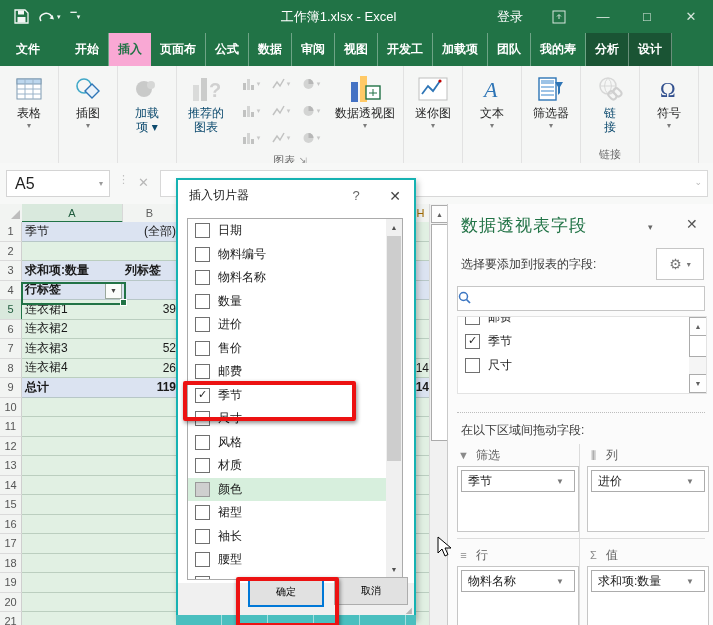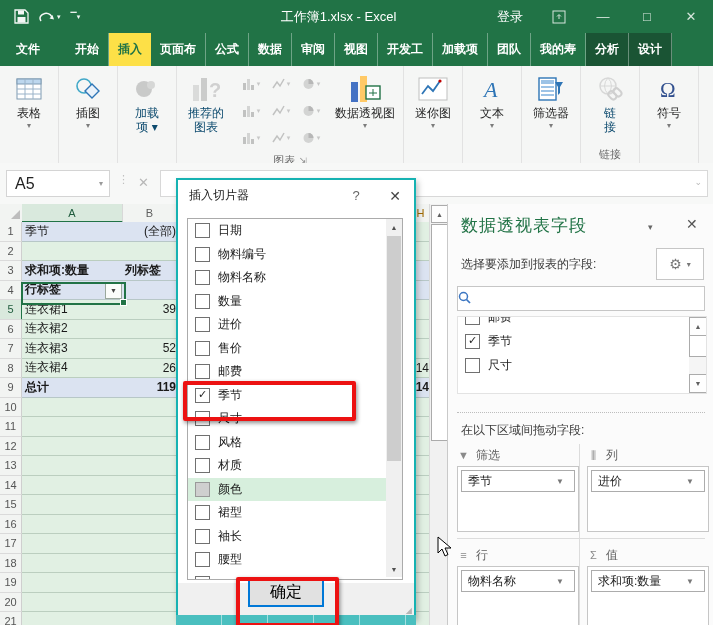--- a/index.html
+++ b/index.html
@@ -13,21 +13,21 @@
   .qat .qi{display:flex;align-items:center;color:#fff;opacity:.95;}
   .ttl{flex:1;text-align:center;font-size:13px;color:#fff;}
   .signin{font-size:13px;padding:0 14px;}
   .winbtns{display:flex;align-items:center;}
   .winbtn{width:44px;height:33px;display:flex;align-items:center;justify-content:center;color:#d7e6dd;font-size:13px;}
   
   #tabbar{position:absolute;left:0;top:33px;width:713px;height:33px;background:#217346;display:flex;align-items:stretch;color:#fff;}
   #tabs-list{display:flex;align-items:stretch;}
   .tab{display:flex;align-items:center;padding:0 9px;font-size:12px;border-right:1px solid rgba(255,255,255,.35);white-space:nowrap;font-weight:bold;}
   .tab.file{background:#217346;padding:0 16px;border-right:none;margin-right:10px;}
-  .tab.sel{background:#fde047;color:#217346;border-right:none;}
+  .tab.sel{background:#f9a8d4;color:#217346;border-right:none;}
   .tab.ctx{background:#1a5434;}
   .tellme{display:flex;align-items:center;gap:6px;padding:0 12px;font-size:13px;}
   
   #ribbon{position:absolute;left:0;top:66px;width:713px;height:97px;background:#f5f6f5;border-bottom:1px solid #d5d5d5;display:flex;}
   .rgroup{display:flex;flex-direction:column;border-right:1px solid #e2e2e2;padding:2px 3px 0 3px;}
   .rbtns{flex:1;display:flex;align-items:stretch;}
   .rgl{height:17px;display:flex;align-items:center;justify-content:center;gap:4px;color:#6a6a6a;font-size:11px;}
   .rbtn{display:flex;flex-direction:column;align-items:center;justify-content:flex-start;padding:4px 5px 0 5px;min-width:42px;}
   .rbtn .ric{height:34px;display:flex;align-items:center;justify-content:center;}
   .rbtn .rlb{font-size:12px;line-height:14px;text-align:center;color:#262626;}
@@ -122,21 +122,21 @@
   #dlg-title .dh{width:40px;text-align:center;color:#666;font-size:13px;}
   #dlg-title .dx{width:38px;text-align:center;color:#444;font-size:14px;}
   #dlist{position:absolute;left:9px;top:38px;width:214px;height:360px;background:#fff;border:1px solid #ababab;overflow:hidden;}
   .ditem{height:23.5px;display:flex;align-items:center;padding-left:7px;font-size:12px;color:#1a1a1a;}
   .ditem.hl{background:#d7efdd;}
   #dlscroll{position:absolute;right:0;top:0;width:16px;height:358px;background:#f0f0f0;}
   .dlb{position:absolute;left:0;width:16px;height:16px;background:#f0f0f0;display:flex;align-items:center;justify-content:center;color:#505050;font-size:7px;}
   #dlthumb{position:absolute;left:1px;top:17px;width:14px;height:225px;background:#cdcdcd;}
   #dlg-foot{position:absolute;left:0;bottom:0;width:100%;height:34px;background:#f0f0f0;}
   .dbtn{position:absolute;top:-6px;width:72px;height:26px;background:#e1e1e1;border:1px solid #adadad;
-    display:flex;align-items:center;justify-content:center;font-size:16px;color:#000;}
+    display:flex;align-items:center;justify-content:center;font-size:10px;color:#000;}
   #okbtn{left:70px;border:2px solid #0078d7;}
   #cancelbtn{left:156px;}
   #dlg-resize{position:absolute;right:2px;bottom:2px;color:#b5b5b5;font-size:8px;}
   
   .redbox{position:absolute;border:4px solid #ec1212;border-radius:2px;box-shadow:1px 2px 4px rgba(0,0,0,.45);pointer-events:none;}
   #red1{left:183px;top:381px;width:165px;height:32px;}
   #red2{left:236px;top:577px;width:95px;height:42px;}
   
   #cursor{position:absolute;left:437px;top:536px;pointer-events:none;}
 </style>
@@ -772,20 +772,21 @@
           </div>
         </div>
       <div id="dlscroll">
         <div class="dlb" style="top:0;">▲</div>
         <div id="dlthumb"></div>
         <div class="dlb" style="bottom:0;">▼</div>
       </div>
     </div>
     <div id="dlg-foot">
       <div class="dbtn" id="okbtn">确定</div>
+      <div class="dbtn" id="cancelbtn">取消</div>
       <span id="dlg-resize">◢</span>
     </div>
   </div>
   <div id="dlg-strip"></div>
 
   <div class="redbox" id="red1"></div>
   <div class="redbox" id="red2"></div>
 
   <div id="cursor">
     <svg width="15" height="21" viewBox="0 0 15 21">

